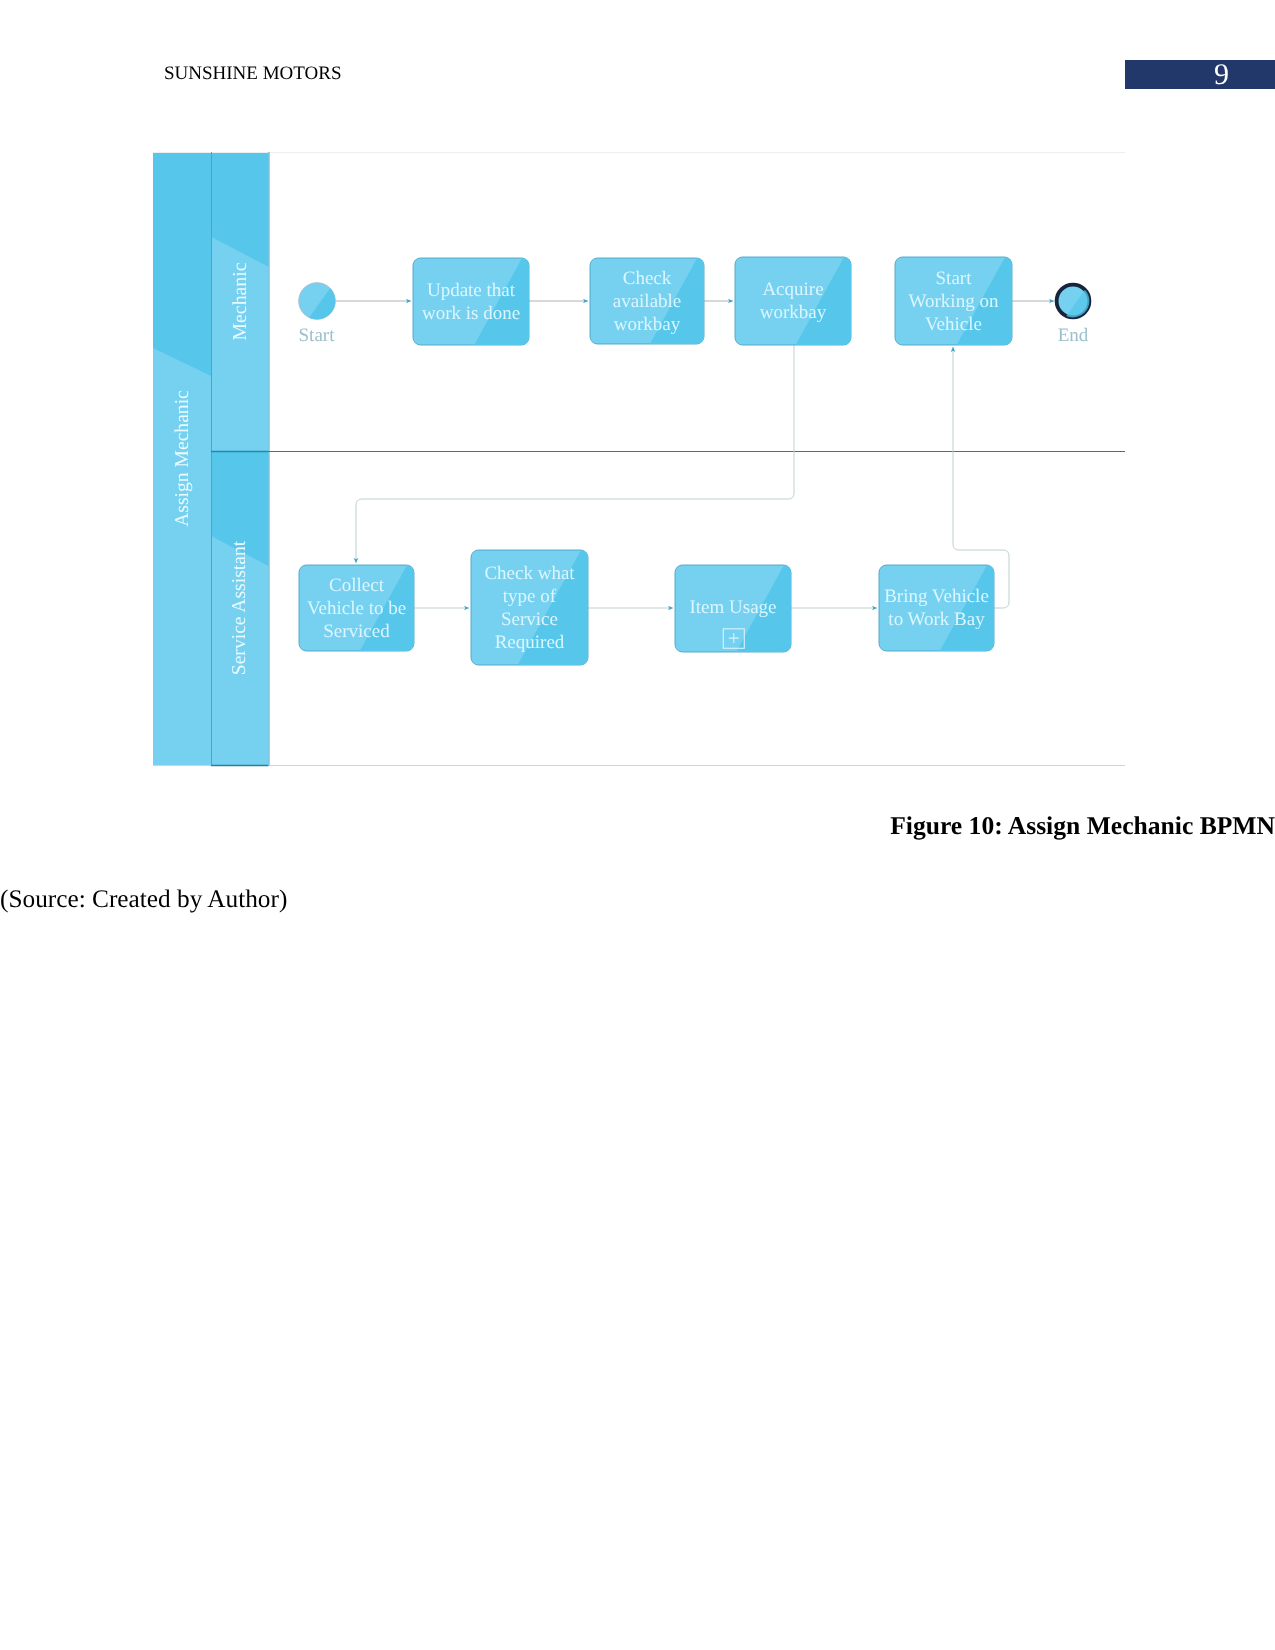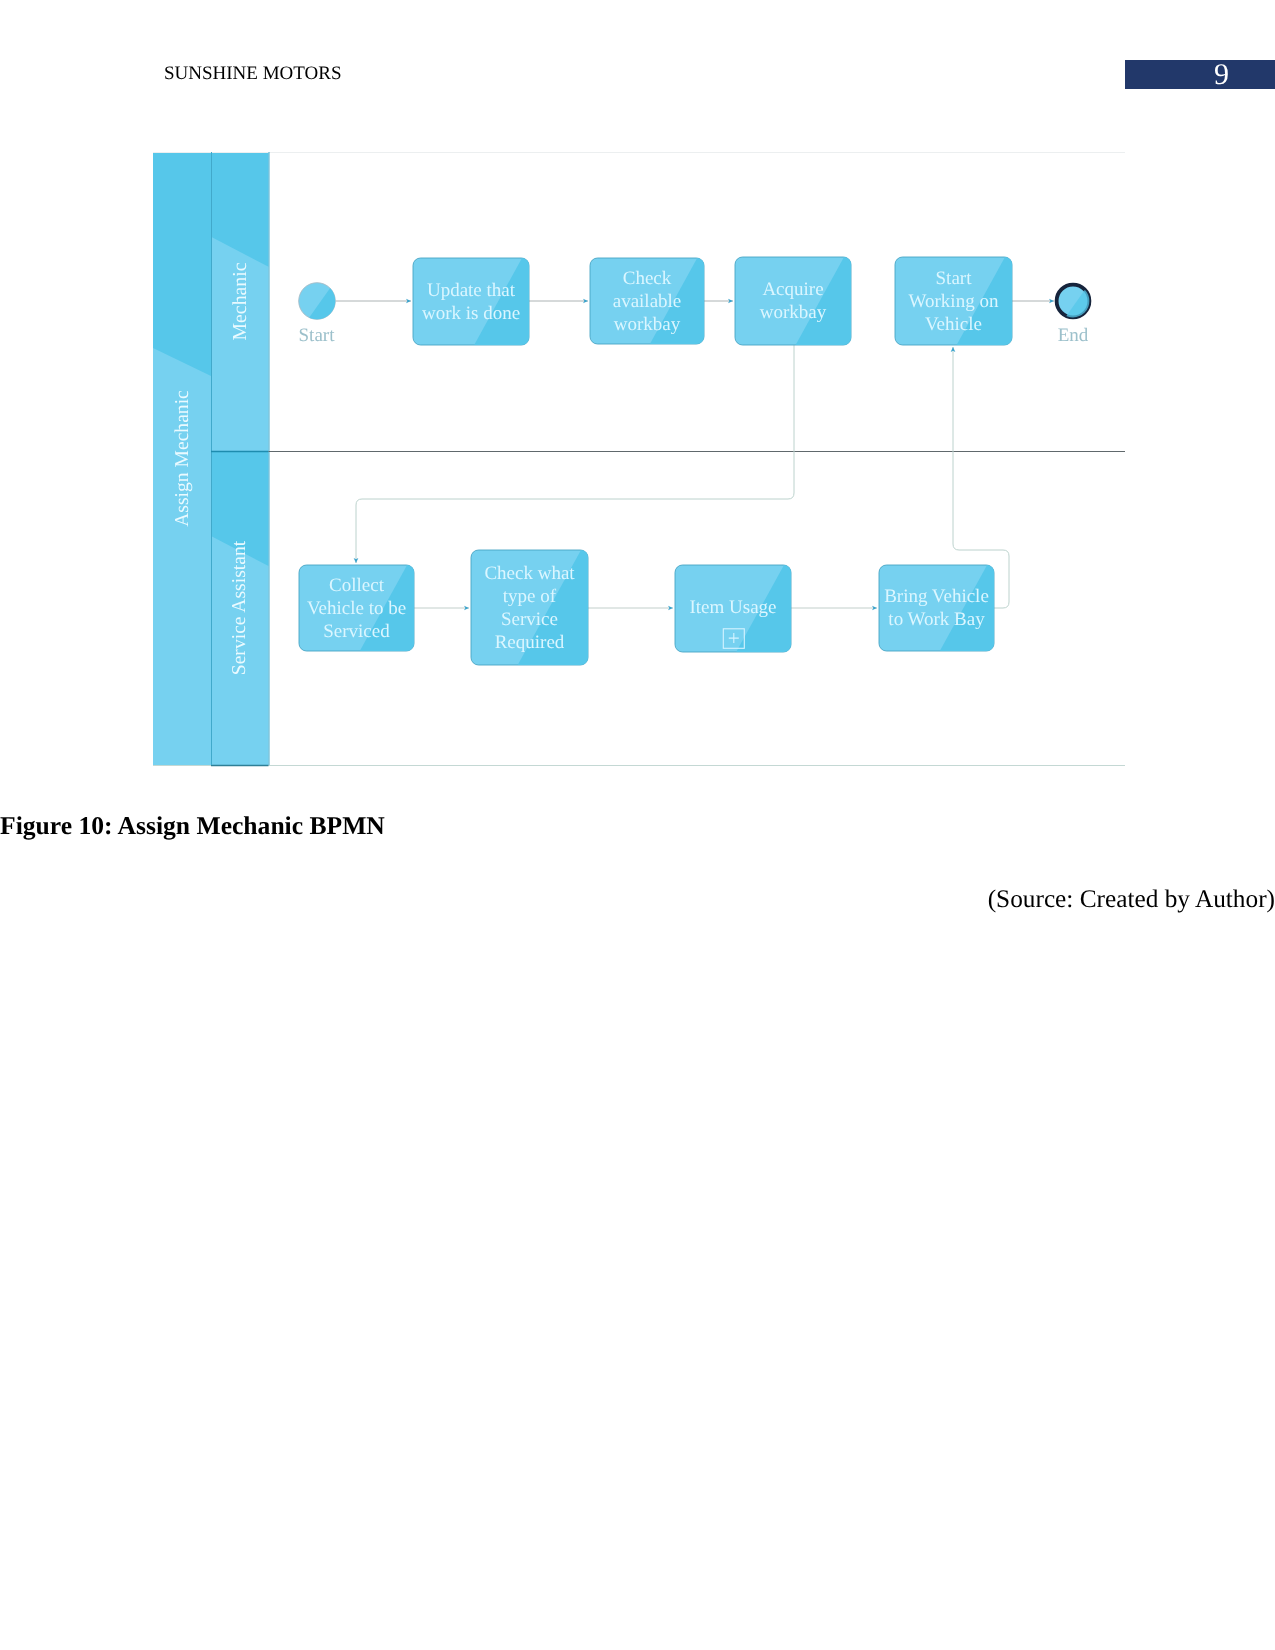--- a/index.html
+++ b/index.html
@@ -5,22 +5,22 @@
 <style>
   html,body{margin:0;padding:0;}
   *{-webkit-font-smoothing:antialiased;text-rendering:geometricPrecision;}
   #doc-header-title,#figure-caption,#figure-source,#page-number-badge .num{transform:translateZ(0);}
   body{width:1275px;height:1650px;background:#ffffff;font-family:"Liberation Serif",serif;position:relative;overflow:hidden;}
   .page{position:absolute;left:0;top:0;width:1275px;height:1650px;}
   #doc-header-title{position:absolute;left:164px;top:60px;font-size:19px;line-height:28px;color:#000;white-space:nowrap;}
   #page-number-badge{position:absolute;left:1125px;top:60px;width:193px;height:29px;background:#22386a;overflow:hidden;}
   #page-number-badge .num{position:absolute;left:0;top:-1px;width:193px;text-align:center;line-height:32px;font-size:30px;color:#ffffff;}
   .bpmn{position:absolute;left:0;top:0;}
-  #figure-caption{position:absolute;left:0;top:811px;width:1275px;text-align:left;font-size:25.6px;line-height:30px;font-weight:bold;color:#000;}
-  #figure-source{position:absolute;left:0;top:884px;width:1275px;text-align:right;font-size:25.3px;line-height:30px;color:#000;}
+  #figure-caption{position:absolute;left:0;top:811px;width:1275px;text-align:right;font-size:25.6px;line-height:30px;font-weight:bold;color:#000;}
+  #figure-source{position:absolute;left:0;top:884px;width:1275px;text-align:left;font-size:25.3px;line-height:30px;color:#000;}
 </style>
 </head>
 <body>
 
 <div class="page">
   <div id="doc-header-title">SUNSHINE MOTORS</div>
   <div id="page-number-badge">
       <span class="num">9</span>
     </div>
 <svg class="bpmn" width="1275" height="1650" viewBox="0 0 1275 1650" xmlns="http://www.w3.org/2000/svg">

